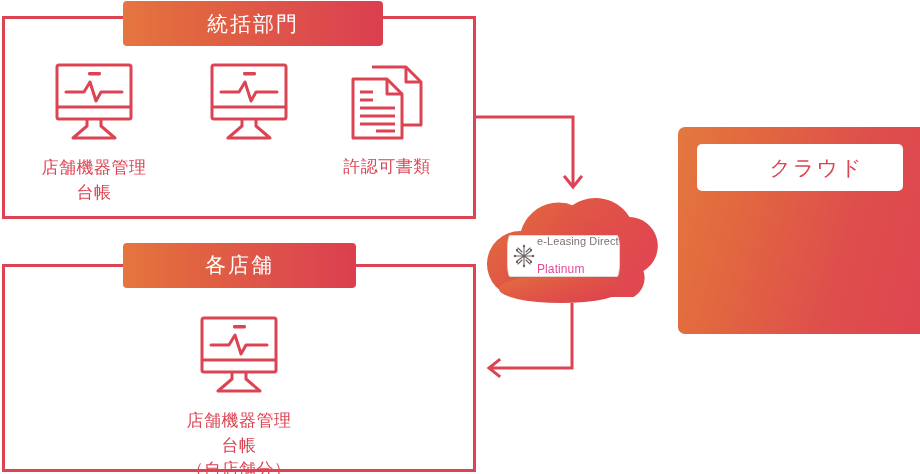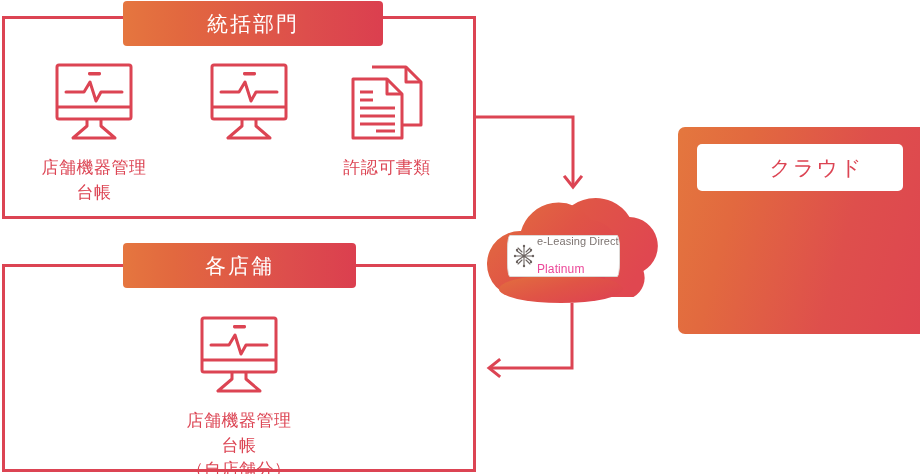--- a/index.html
+++ b/index.html
@@ -33,21 +33,21 @@
     color:#ffffff;
     display:flex;
     align-items:center;
     justify-content:center;
     letter-spacing:2px;
     font-size:21px;
     line-height:1;
     z-index:5;
   }
   #tab-top{ left:123px; top:1px; width:260px; height:45px; }
-  #tab-bottom{ left:123px; top:243px; width:233px; height:45px; }
+  #tab-bottom{ left:123px; top:243px; width:233px; height:45px;font-family:Liberation Serif, serif; }
 
   
   .item{
     position:absolute;
     display:flex;
     flex-direction:column;
     align-items:center;
   }
   .item .icon-wrap{
     display:block;
@@ -58,21 +58,21 @@
     color:#dc4453;
     font-size:17px;
     line-height:1.45;
     text-align:center;
     white-space:pre-line;
     letter-spacing:0.5px;
   }
 
   #item-a{ left:40px;  top:62px; width:108px; }
   #item-b{ left:195px; top:62px; width:108px; }
-  #item-c{ left:333px; top:62px; width:108px; }
+  #item-c{ left:333px; top:62px; width:108px;font-family:Liberation Mono, monospace; }
   #item-d{ left:185px; top:315px; width:108px; }
 
   
   .arrow-svg{ position:absolute; left:0; top:0; pointer-events:none; }
 
   
   #cloud{
     position:absolute;
     left:483px;
     top:193px;

